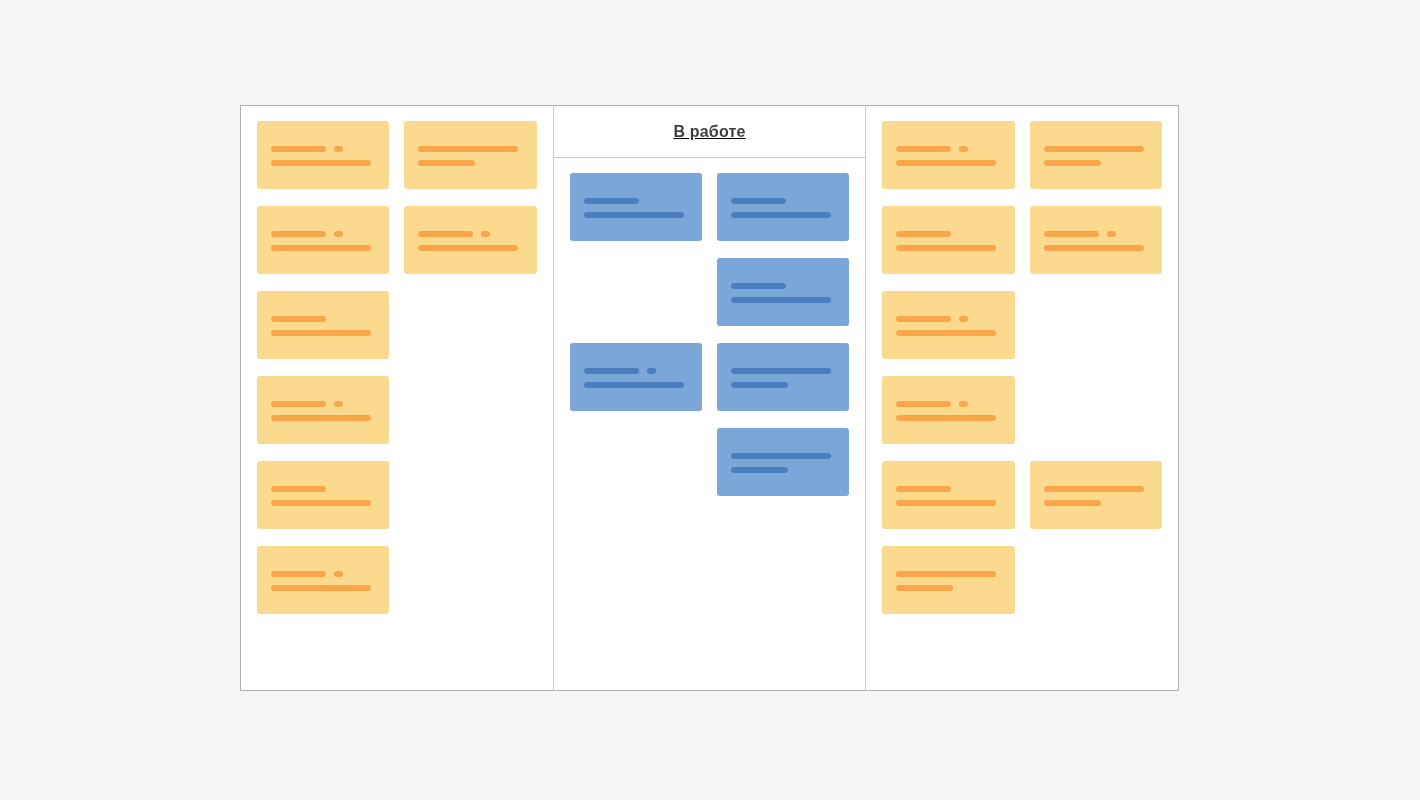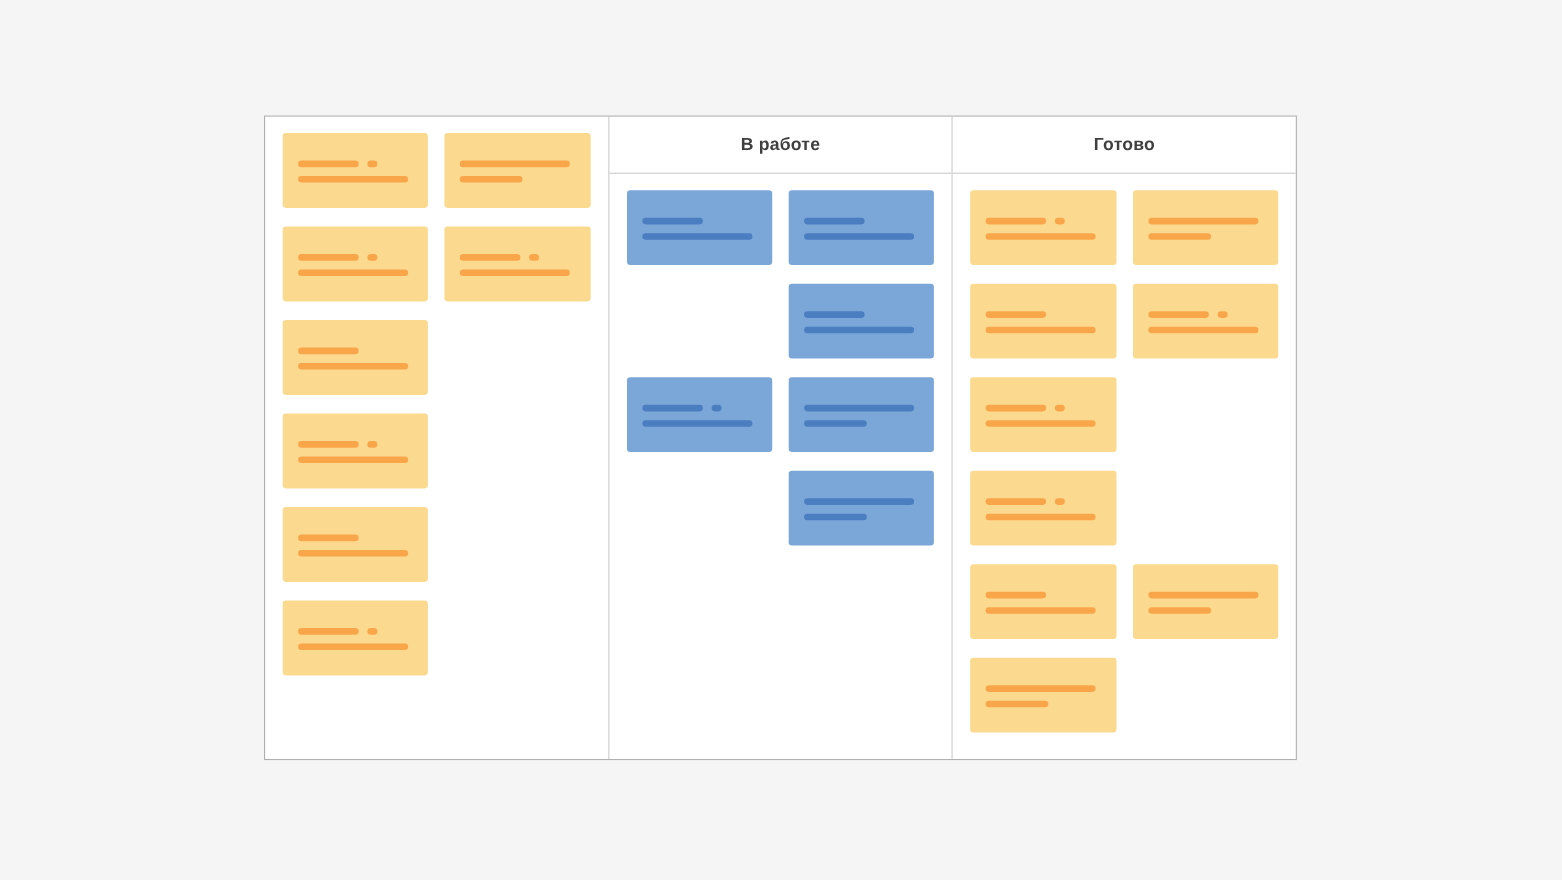--- a/index.html
+++ b/index.html
@@ -26,20 +26,21 @@
     flex-direction: row;
   }
   .column {
     flex: 1 1 0;
     display: flex;
     flex-direction: column;
     min-width: 0;
   }
   .column + .column {
     border-left: 1px solid var(--divider-color, #cbcbcb);
+    text-decoration: underline;
   }
   .column-header {
     height: 51px;
     flex: 0 0 51px;
     display: flex;
     align-items: center;
     justify-content: center;
     border-bottom: 1px solid var(--divider-color, #cbcbcb);
     font-size: 16px;
     font-weight: bold;
@@ -211,21 +212,20 @@
           <div class="line-row">
             <span class="seg" style="width: 100px;"></span>
           </div>
           <div class="line-row">
             <span class="seg" style="width: 57px;"></span>
           </div>
         </div>
       </div>
   </div>
   <div class="column">
-    <div class="column-header">Готово</div>
     <div class="column-body">
         <div class="card card-yellow">
           <div class="line-row">
             <span class="seg" style="width: 55px;"></span>
             <span class="seg" style="width: 9px;"></span>
           </div>
           <div class="line-row">
             <span class="seg" style="width: 100px;"></span>
           </div>
         </div>

